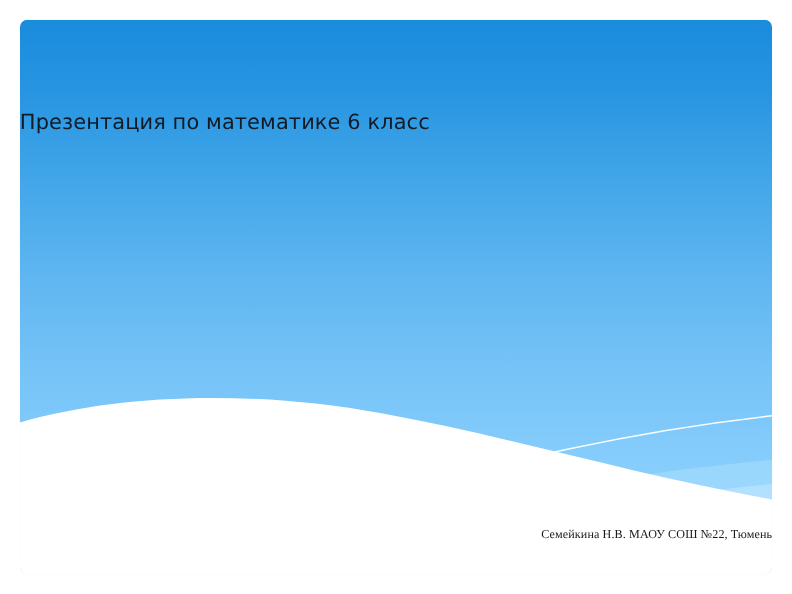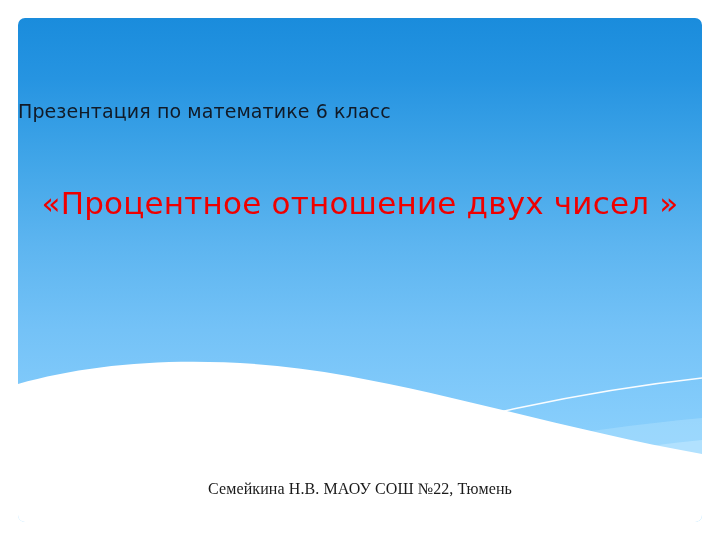--- a/index.html
+++ b/index.html
@@ -96,23 +96,23 @@
     color: #ef0000;
     letter-spacing: 0.2px;
     line-height: 1.25;
   }
 
   #footer-credit {
     position: absolute;
     left: 0;
     right: 0;
     top: 462px;
-    text-align: center;
+    text-align: right;
     font-family: "Liberation Serif", "DejaVu Serif", serif;
-    font-size: 16px;
+    font-size: 11px;
     font-weight: 400;
     color: #1a1a1a;
     letter-spacing: 0.1px;
   }
 </style>
 </head>
 <body>
 
 <div id="slide-root">
 
@@ -131,20 +131,19 @@
       <path d="M 110 172 C 230 150, 380 112, 500 86 C 570 71, 630 62, 684 56" fill="none" stroke="#ffffff" stroke-width="1.4" opacity="0.95"></path>
 
       <path d="M 0 64 C 120 86, 260 118, 390 142 C 500 162, 600 174, 684 178" fill="none" stroke="#ffffff" stroke-width="1.4" opacity="0.95"></path>
 
     </svg>
 
     <div id="text-layer">
 
       <div id="subtitle-text">Презентация по математике 6 класс</div>
 
-      <div id="main-title-text">«Процентное отношение двух чисел »</div>
 
       <div id="footer-credit">Семейкина Н.В. МАОУ СОШ №22, Тюмень</div>
 
     </div>
 
   </div>
 </div>
 
 </body></html>

